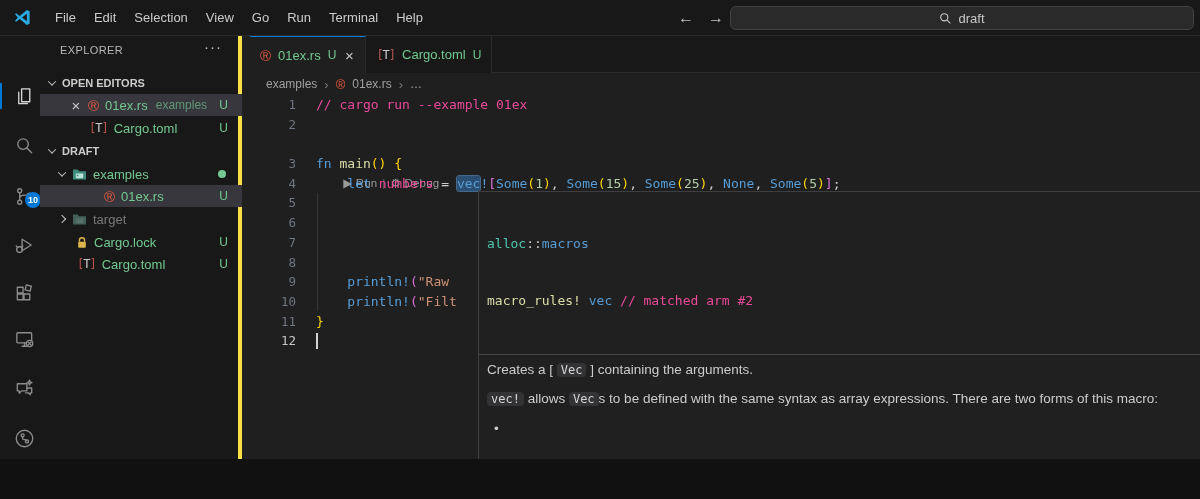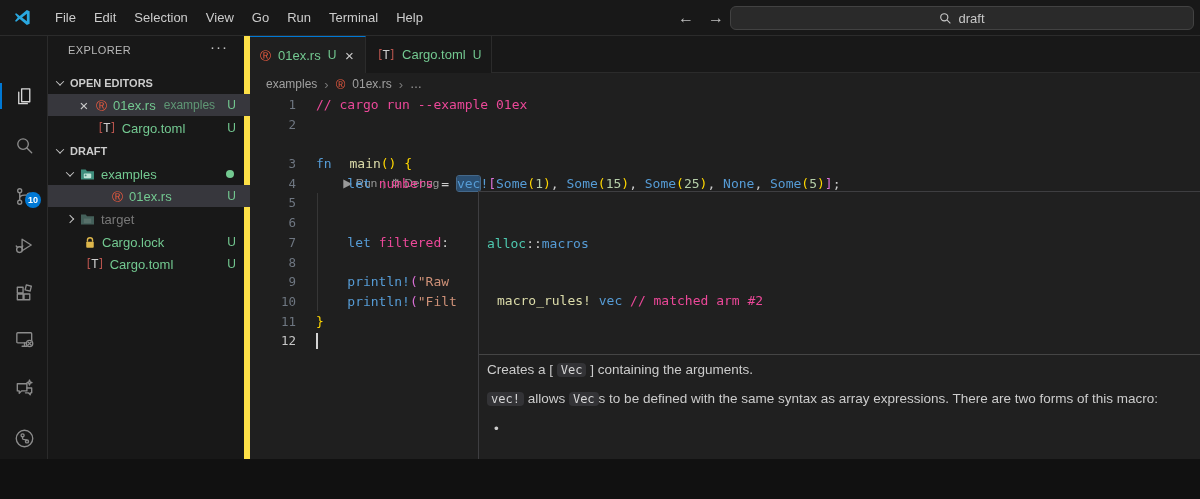--- a/index.html
+++ b/index.html
@@ -24,22 +24,22 @@
   
   .activitybar{ position:absolute; left:0; top:36px; width:48px; height:463px;
     background:#181818; border-right:1px solid #2b2b2b; }
   .abar-item{ position:absolute; left:0; width:48px; height:35px; display:flex; align-items:center; justify-content:center; color:#8c8c8c; }
   .abar-item.active{ color:#d7d7d7; }
   .abar-item svg{ width:23px; height:23px; fill:none; stroke:currentColor; stroke-width:1.4; stroke-linecap:round; stroke-linejoin:round; }
   .active-indicator{ position:absolute; left:0; top:47px; width:2px; height:26px; background:#0078d4; }
   .scm-badge{ position:absolute; left:25px; top:13px; min-width:16px; height:16px; border-radius:50%;
     background:#0078d4; color:#ffffff; font-size:9px; font-weight:bold; display:flex; align-items:center; justify-content:center; }
   
-  .sidebar{ position:absolute; left:48px; top:36px; width:202px; height:463px;
-    background:#181818; border-right:6px solid #fde047; font-size:13px; }
+  .sidebar{ position:absolute; left:40px; top:36px; width:202px; height:463px;
+    background:#181818; border-right:4px solid #fde047; font-size:13px; }
   .sb-title{ position:absolute; left:20px; top:8px; font-size:11px; color:#b8b8b8; letter-spacing:.4px; }
   .sb-more{ position:absolute; right:16px; top:2px; color:#c5c5c5; font-size:15px; letter-spacing:1px; }
   .sb-row{ position:absolute; left:0; width:202px; height:22px; display:flex; align-items:center; }
   .sb-header{ font-weight:bold; font-size:11px; color:#cccccc; padding-left:4px; }
   .chev{ width:6px; height:6px; border-right:1.4px solid #c5c5c5; border-bottom:1.4px solid #c5c5c5; flex:none; margin:0 7px 0 5px; }
   .chev.down{ transform:rotate(45deg) translate(-1px,-1px); }
   .chev.right{ transform:rotate(-45deg); }
   .fname{ color:#73c991; margin-left:6px; white-space:nowrap; }
   .fdesc{ color:rgba(115,201,145,0.66); margin-left:8px; font-size:12px; }
   .dim .fname{ color:#787878; }
@@ -65,21 +65,21 @@
   .breadcrumb .rust-ico{ font-size:13px; }
   .bc-sep{ color:#787878; font-size:13px; }
   
   .codearea{ position:absolute; left:250px; top:95px; right:0; height:270px; font-family:"DejaVu Sans Mono",monospace; font-size:13px; }
   .crow{ position:relative; height:19.7px; line-height:19.7px; white-space:pre; }
   .ln{ position:absolute; left:0; width:46px; text-align:right; color:#6e7681; font-size:12.5px; }
   .ln.cur{ color:#c6c6c6; }
   .ctext{ position:absolute; left:66px; white-space:pre; }
   .codelens{ position:absolute; left:66px; font-family:"Liberation Sans",sans-serif; font-size:11.5px; color:#999999; letter-spacing:.2px; }
   .codelens .sep{ color:#666; margin:0 5px; }
-  .t-kw{ color:#569cd6; } .t-fn{ color:#dcdcaa;margin-left:10px; } .t-var{ color:#ec4899; }
+  .t-kw{ color:#569cd6; } .t-fn{ color:#dcdcaa; } .t-var{ color:#ec4899; }
   .t-num{ color:#b5cea8; } .t-str{ color:#ce9178; } .t-com{ color:#ec4899; }
   .t-p1{ color:#ffd700; } .t-p2{ color:#da70d6; } .t-pl{ color:#cccccc; } .t-ty{ color:#4ec9b0; }
   .t-hl{ background:#2b4f72; outline:1px solid #44688a; border-radius:2px; }
   .indent-guide{ position:absolute; left:317px; top:193px; width:1px; height:118px; background:#363636; }
   .cursor{ position:absolute; left:66px; top:1.5px; width:1.5px; height:16.5px; background:#d4d4d4; }
   
   .hover{ position:absolute; left:478px; top:191px; width:740px; height:286px; z-index:5;
     background:#202020; border:1px solid #3e3e41; overflow:hidden; font-size:13.5px; color:#cccccc; }
   .hov-sig{ padding:4px 8px 6px 8px; font-family:"DejaVu Sans Mono",monospace; font-size:13px; line-height:19px; white-space:pre; border-bottom:1px solid #454545; }
   .hov-body{ padding:0 8px; }
@@ -286,21 +286,21 @@
     <div class="crow"><span class="ln">2</span></div>
     <div class="crow">
       <span class="codelens">
         <span><span>▶</span> <span>Run</span></span><span class="sep">|</span><span><span>⚙</span> <span>Debug</span></span>
       </span>
     </div>
     <div class="crow"><span class="ln">3</span><span class="ctext"><span class="t-kw">fn </span><span class="t-fn">main</span><span class="t-p1">()</span><span class="t-pl"> </span><span class="t-p1">{</span></span></div>
     <div class="crow"><span class="ln">4</span><span class="ctext"><span class="t-pl">    </span><span class="t-kw">let </span><span class="t-var">numbers </span><span class="t-pl">= </span><span class="t-kw t-hl">vec</span><span class="t-kw">!</span><span class="t-p2">[</span><span class="t-kw">Some</span><span class="t-p1">(</span><span class="t-num">1</span><span class="t-p1">)</span><span class="t-pl">, </span><span class="t-kw">Some</span><span class="t-p1">(</span><span class="t-num">15</span><span class="t-p1">)</span><span class="t-pl">, </span><span class="t-kw">Some</span><span class="t-p1">(</span><span class="t-num">25</span><span class="t-p1">)</span><span class="t-pl">, </span><span class="t-kw">None</span><span class="t-pl">, </span><span class="t-kw">Some</span><span class="t-p1">(</span><span class="t-num">5</span><span class="t-p1">)</span><span class="t-p2">]</span><span class="t-pl">;</span></span></div>
     <div class="crow"><span class="ln">5</span></div>
     <div class="crow"><span class="ln">6</span></div>
-    <div class="crow"><span class="ln">7</span><span class="ctext"><span class="t-pl">    </span><span class="t-kw">let </span><span class="t-var">filtered</span><span class="t-pl">:</span></span></div>
+    <div class="crow"><span class="ln">7</span></div>
     <div class="crow"><span class="ln">8</span></div>
     <div class="crow"><span class="ln">9</span><span class="ctext"><span class="t-pl">    </span><span class="t-kw">println!</span><span class="t-p2">(</span><span class="t-str">"Raw</span></span></div>
     <div class="crow"><span class="ln">10</span><span class="ctext"><span class="t-pl">    </span><span class="t-kw">println!</span><span class="t-p2">(</span><span class="t-str">"Filt</span></span></div>
     <div class="crow"><span class="ln">11</span><span class="ctext"><span class="t-p1">}</span></span></div>
     <div class="crow"><span class="ln cur">12</span><span class="cursor"></span></div>
   </div>
   <div class="indent-guide"></div>
 
   <div class="hover">
     <div class="hov-sig">

